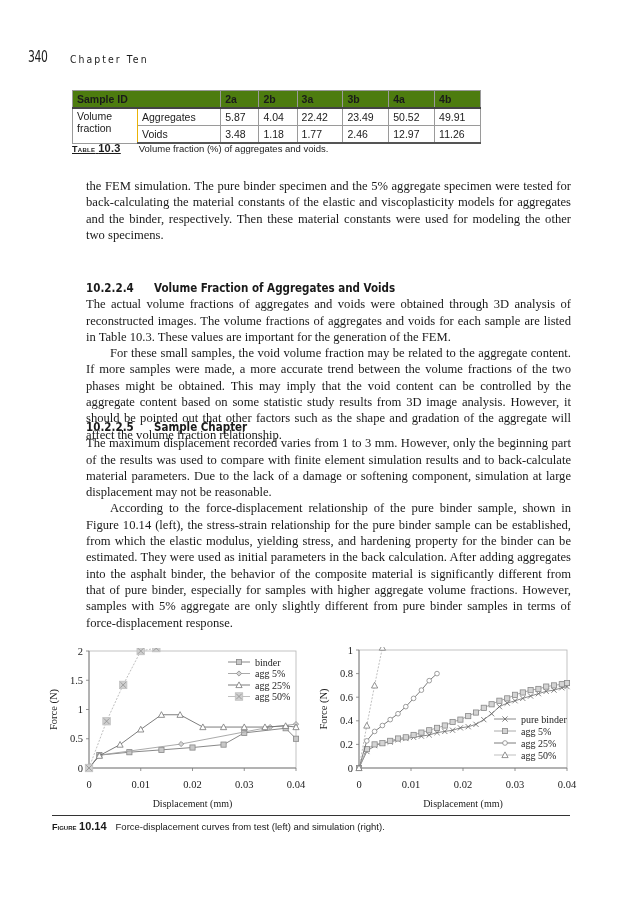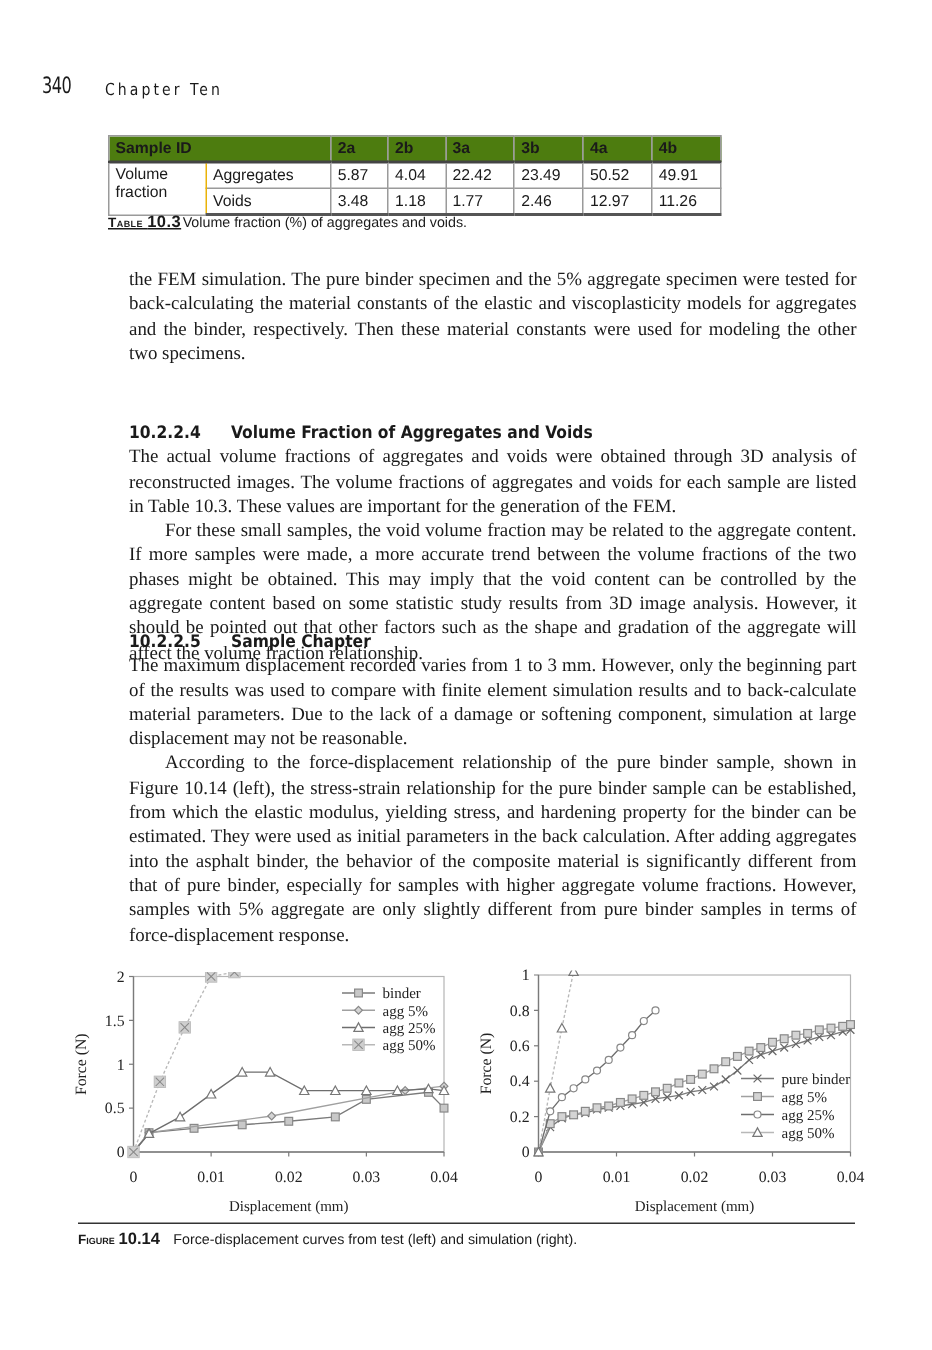--- a/index.html
+++ b/index.html
@@ -8,21 +8,21 @@
   .page-num { font-family: "DejaVu Sans Condensed", "DejaVu Sans", sans-serif; font-size: 15px; font-weight: normal; letter-spacing: -0.5px; transform: scaleX(0.8); transform-origin: left; width: 30px; }
   .chapter { font-family: "DejaVu Sans", sans-serif; font-size: 11px; letter-spacing: 2.4px; margin-left: 12px; transform: scaleX(0.85); transform-origin: left; }
 
   table.vf { position: absolute; left: 72px; top: 90px; width: 409px; border-collapse: collapse; font-family: "Liberation Sans", sans-serif; font-size: 10.5px; }
   table.vf th, table.vf td { border: 1px solid #9a9a9a; padding: 1px 4px; text-align: left; height: 14px; }
   table.vf thead th { background: #4d7c0f; font-weight: bold; border-bottom: 2px solid #444; }
   table.vf tbody tr:last-child td { border-bottom: 2px solid #555; }
   .tcap { position: absolute; left: 72px; top: 142px; font-family: "Liberation Sans", sans-serif; font-size: 9.5px; }
   .tcap .lbl { font-weight: bold; font-size: 9px; letter-spacing: 0.3px; text-decoration: underline; }
   .tcap .lbl b { font-size: 11px; }
-  .tcap .txt { margin-left: 1px; }
+  .tcap .txt { margin-left: 18px; }
 
   .body { position: absolute; left: 86px; width: 485px; font-family: "Liberation Serif", serif; font-size: 12.6px; line-height: 16.3px; text-align: justify; }
   .body p { margin: 0; }
   .body p.ind { text-indent: 24px; }
   .sec { font-family: "DejaVu Sans Condensed", "DejaVu Sans", sans-serif; font-weight: bold; font-size: 11.5px; margin: 0; }
   .sec .num { display: inline-block; width: 68px; }
 
   .charts { position: absolute; left: 0; top: 630px; width: 621px; height: 180px; }
   .charts svg text { font-family: "Liberation Serif", serif; fill: #222; }
   .rule { position: absolute; left: 52px; top: 815px; width: 518px; border-top: 1.5px solid #333; }

